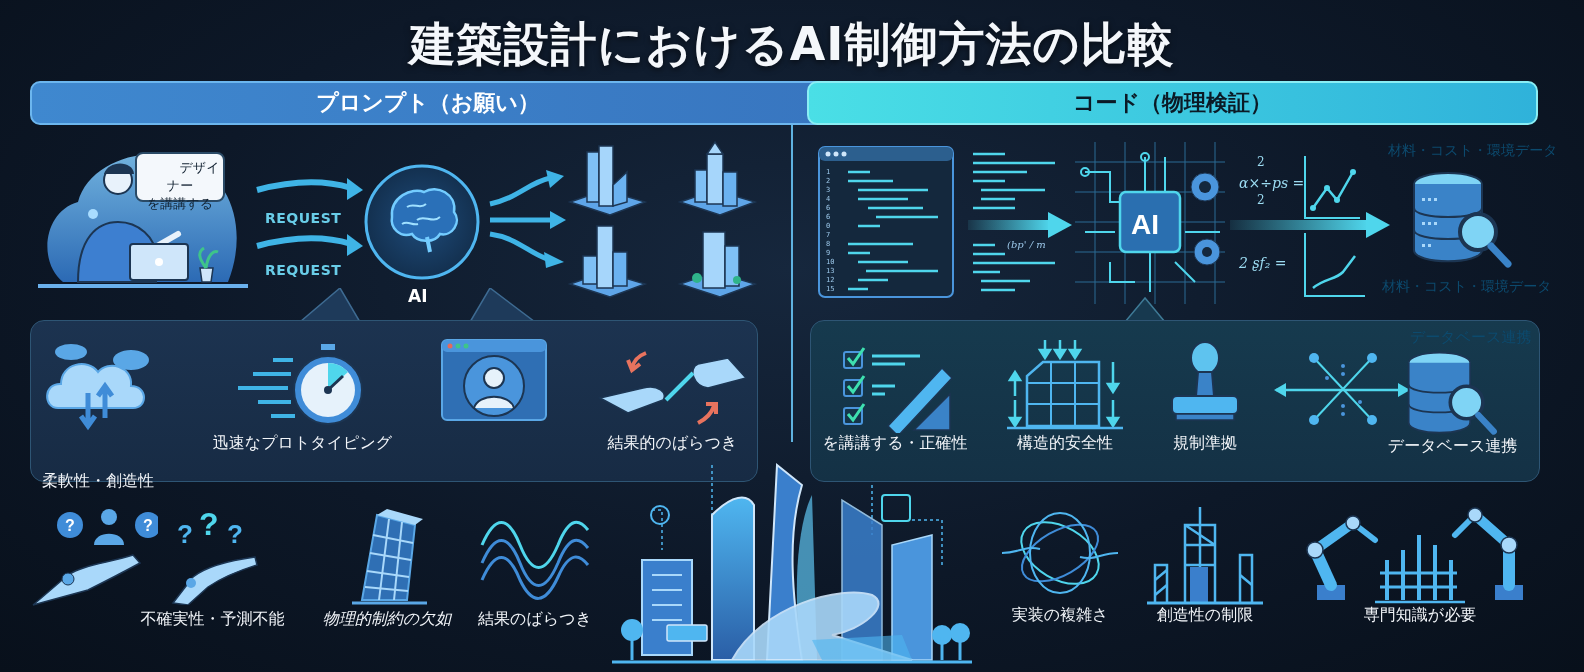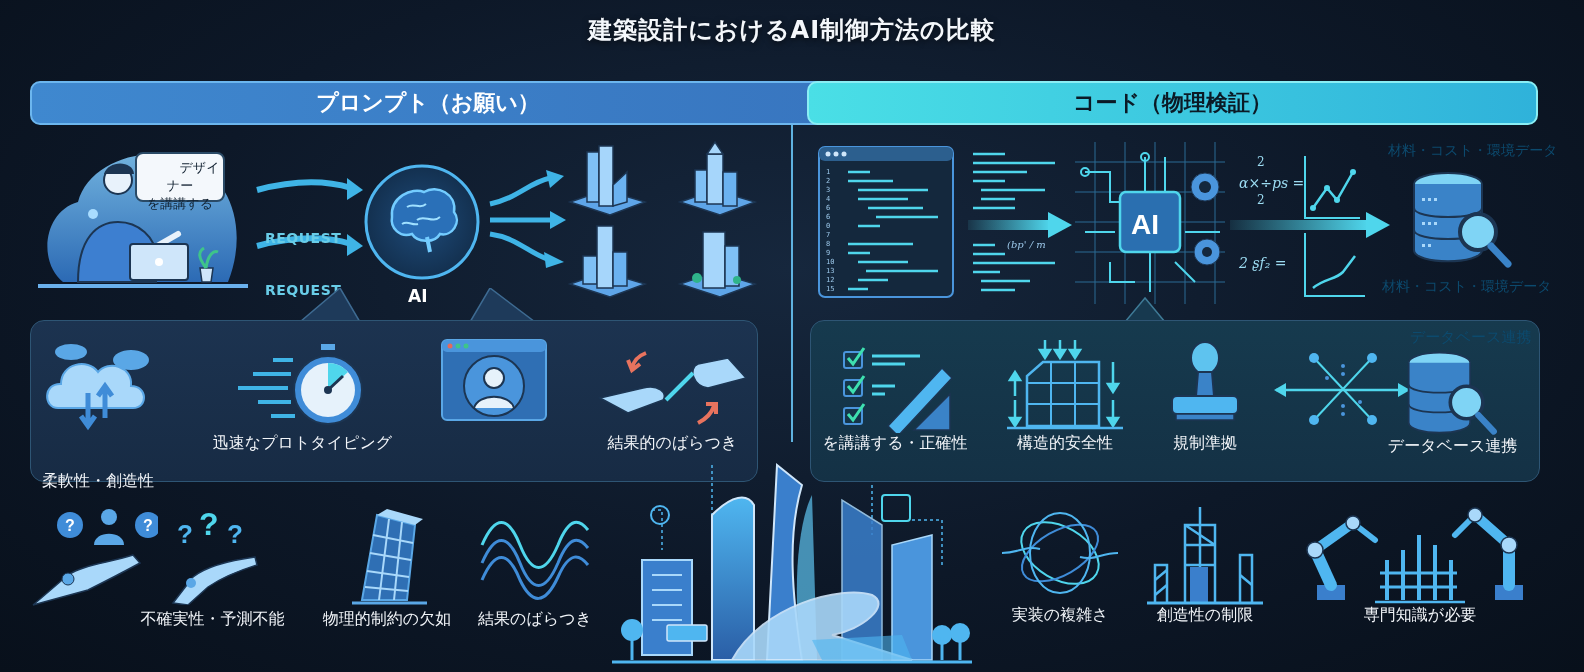--- a/index.html
+++ b/index.html
@@ -5,21 +5,21 @@
   * { box-sizing: border-box; margin: 0; padding: 0; }
   html, body { width: 1584px; height: 672px; overflow: hidden; }
   body {
     background: radial-gradient(ellipse at 50% 40%, #16273d 0%, #0d1828 55%, #08101b 100%);
     font-family: "DejaVu Sans", "Liberation Sans", sans-serif;
     color: #fff;
     position: relative;
   }
   .title {
     position: absolute; left: 0; top: 14px; width: 1584px; text-align: center;
-    font-size: 24px; font-weight: bold; letter-spacing: 1px; color: #f4f7fb;
+    font-size: 46px; font-weight: bold; letter-spacing: 1px; color: #f4f7fb;
     text-shadow: 0 2px 6px rgba(0,0,0,0.6);
   }
   .header-bar {
     position: absolute; top: 81px; height: 44px; border-radius: 10px;
     display: flex; align-items: center; justify-content: center;
     font-size: 22px; font-weight: bold;
   }
   .connector-h { position: absolute; top: 102px; height: 2px; background: #5fb2e0; }
   .connector-v { position: absolute; left: 791px; top: 102px; width: 2px; height: 340px; background: #5fb2e0; }
 
@@ -30,21 +30,21 @@
     background: linear-gradient(180deg, #1c3350, #172b44); }
   .panel-right { left: 810px; top: 320px; width: 730px; height: 162px;
     background: linear-gradient(180deg, #163a4e, #143145); }
 
   .feature {
     position: absolute; display: flex; flex-direction: column; align-items: center;
     text-align: center;
   }
   .feature .label { font-size: 16px; color: #f2f5f9; line-height: 20px; white-space: pre-line; }
   .small-label { font-size: 14px; color: #0c4a6e; position: absolute; white-space: nowrap; margin-left: 20px; }
-  .req { position: absolute; font-size: 14px; font-weight: bold; color: #69cde8; letter-spacing: 0.5px; margin-top: 20px; }
+  .req { position: absolute; font-size: 14px; font-weight: bold; color: #69cde8; letter-spacing: 0.5px; }
 
   .icon svg { display: block; }
   .bubble {
     position: absolute; left: 135px; top: 152px; width: 90px; height: 50px;
     background: #f4f8fc; border: 2px solid #2a4a66; border-radius: 8px;
     color: #102030; font-size: 13px; text-align: center; line-height: 18px; padding-top: 5px;
   }
 </style>
 </head>
 <body>
@@ -240,21 +240,21 @@
       <text x="14" y="38" font-size="26" fill="#4fb6f0" font-weight="bold" font-family="Liberation Sans, sans-serif">?</text>
       <text x="36" y="30" font-size="32" fill="#4fd6ec" font-weight="bold" font-family="Liberation Sans, sans-serif">?</text>
       <text x="64" y="38" font-size="26" fill="#4fb6f0" font-weight="bold" font-family="Liberation Sans, sans-serif">?</text>
       <path d="M10 98 L30 72 C45 60 70 55 92 52 L94 60 C75 66 60 72 45 82 L25 100 Z" fill="#a9d8fa" stroke="#1c3552" stroke-width="1.5"></path>
       <circle cx="28" cy="78" r="5" fill="#5aa7e6"></circle>
     </svg>
   </div>
   <div class="label" style="margin-top:4px;">不確実性・予測不能</div>
 </div>
 
-<div class="feature" style="left:312px;top:505px;width:150px;">
+<div class="feature" style="left:312px;top:505px;width:150px;font-style:italic;">
   <div class="icon">
     <svg width="100" height="100" viewBox="0 0 100 100">
       <path d="M25 95 L40 10 L78 20 L70 95 Z" fill="#2f6fb4" stroke="#5aa7e6" stroke-width="2"></path>
       <path d="M40 10 L50 4 L86 14 L78 20 Z" fill="#a9d8fa"></path>
       <g stroke="#a9d8fa" stroke-width="2">
         <line x1="36" y1="30" x2="76" y2="38"></line>
           <line x1="33" y1="48" x2="74" y2="55"></line>
         <line x1="30" y1="66" x2="72" y2="72"></line>
           <line x1="28" y1="82" x2="71" y2="86"></line>
         <line x1="52" y1="14" x2="42" y2="95"></line>

